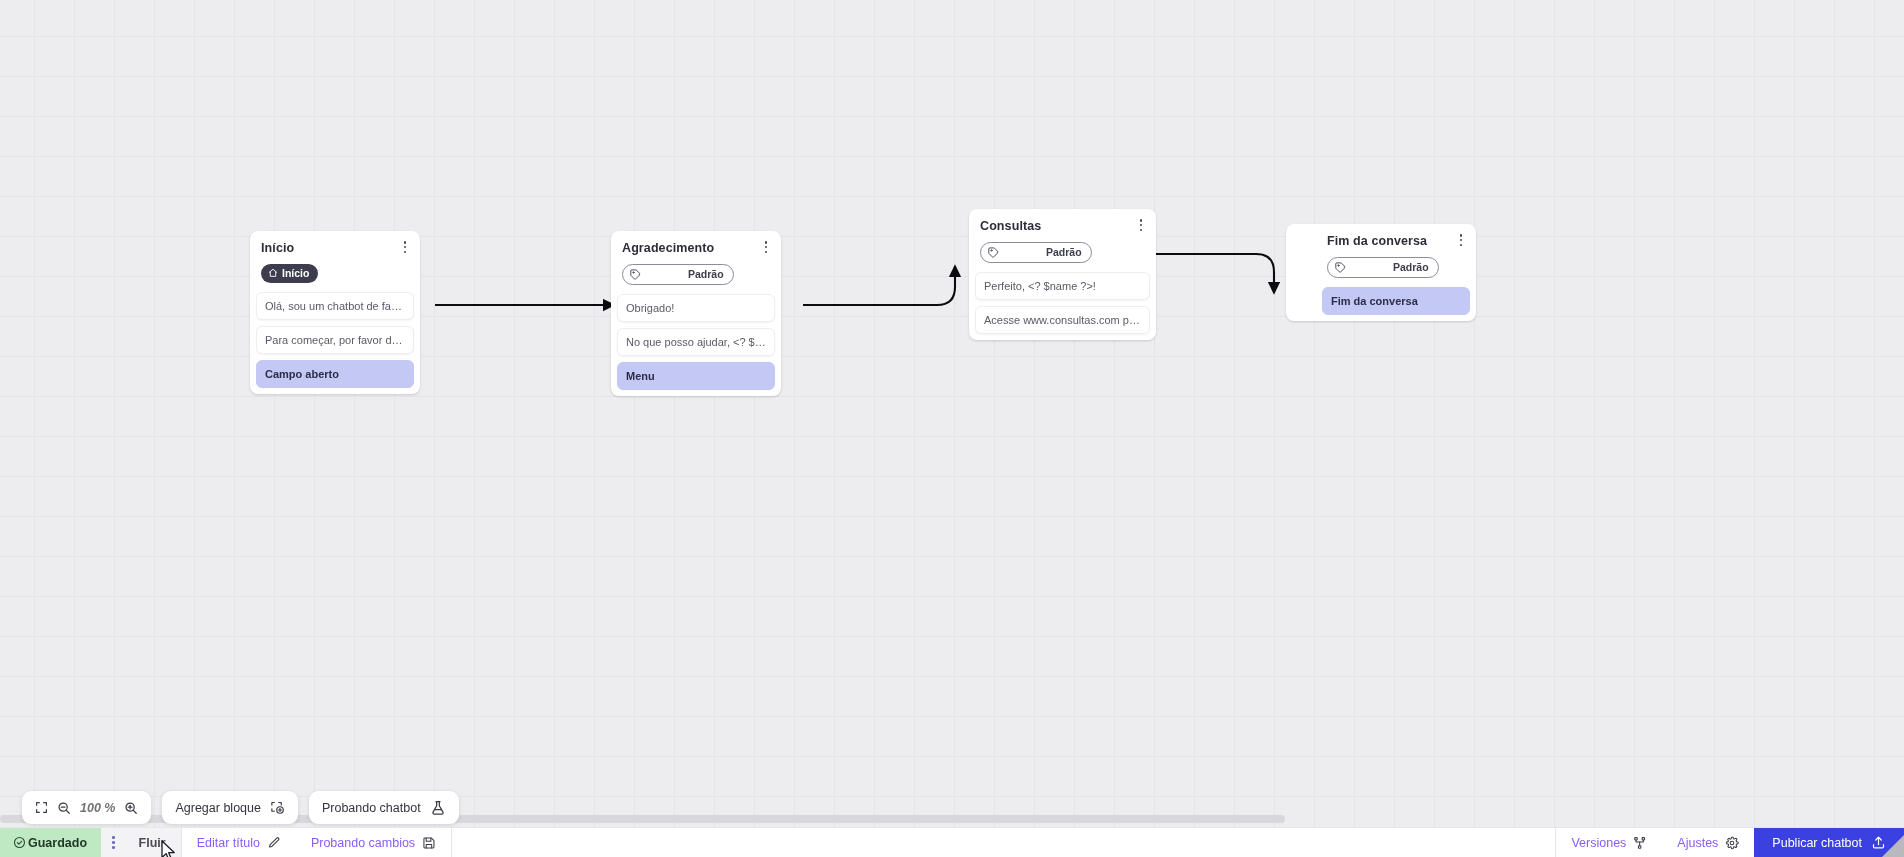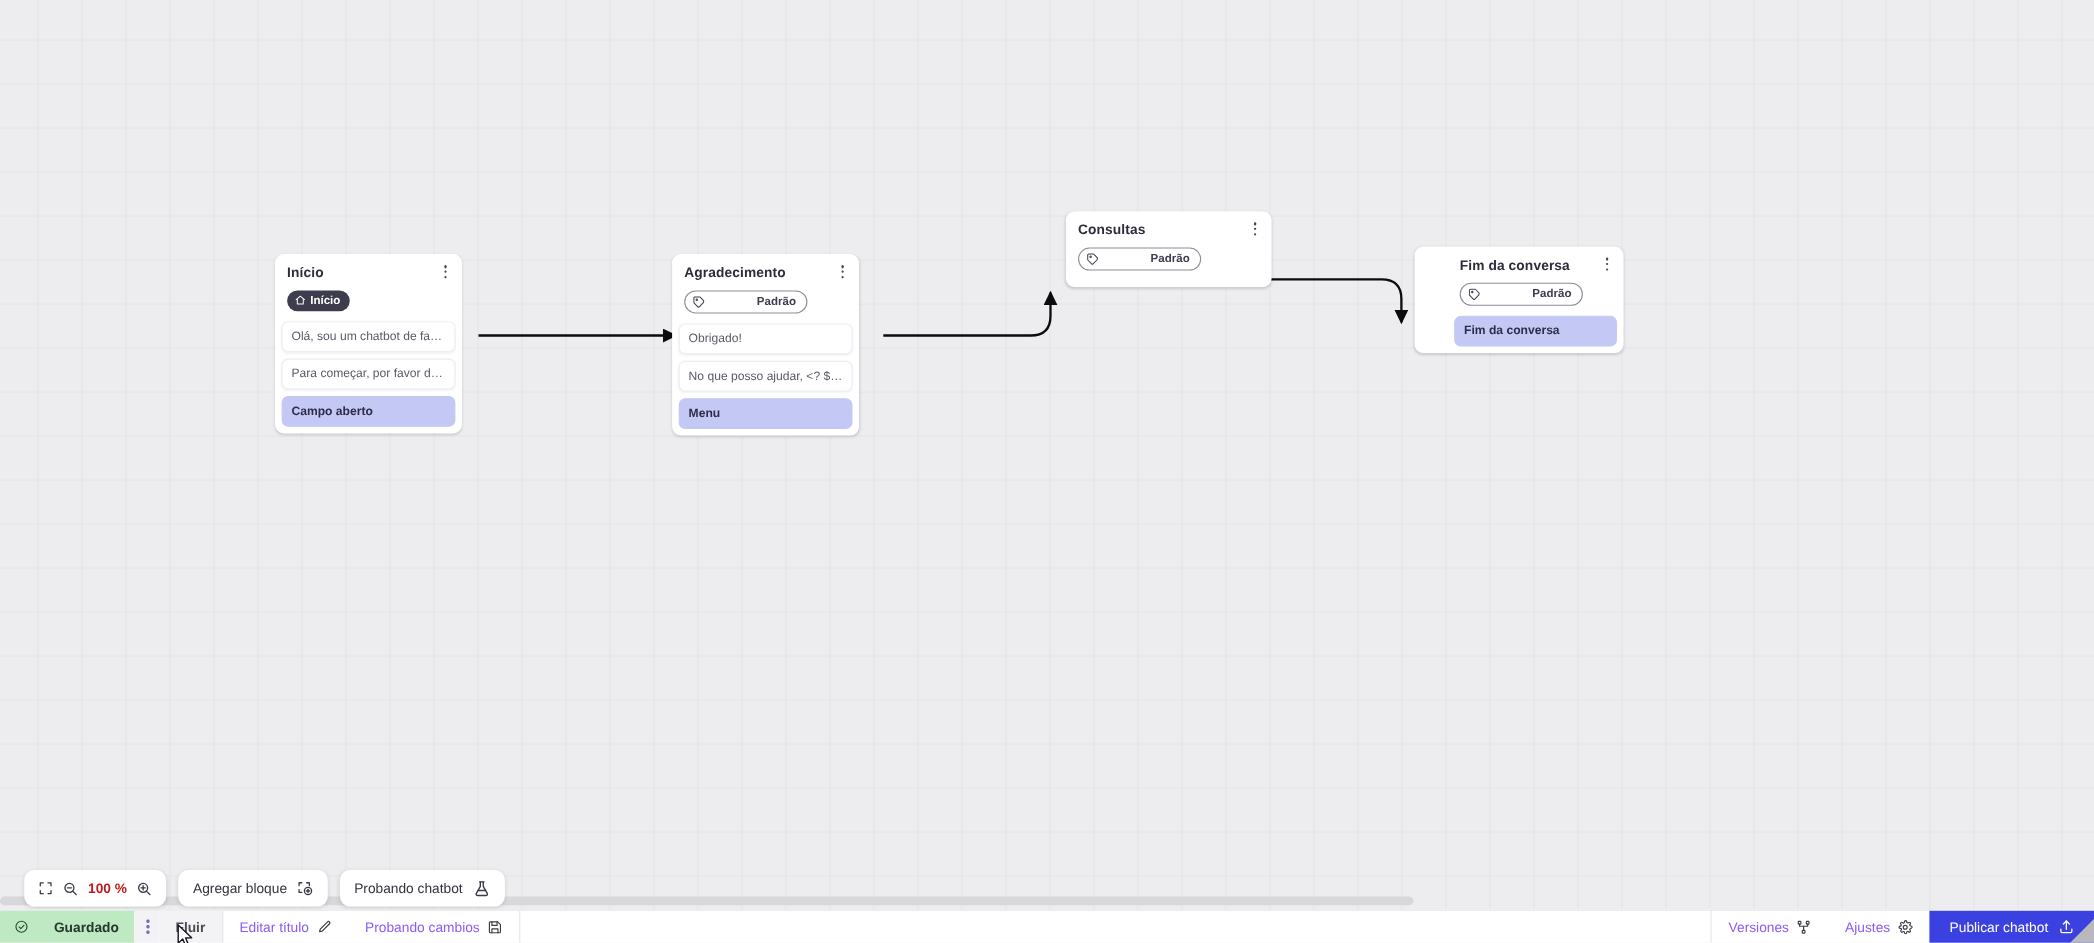--- a/index.html
+++ b/index.html
@@ -127,39 +127,39 @@
     height: 33px;
     display: flex;
     align-items: center;
     padding: 0 13px;
     gap: 9px;
     font-size: 12.5px;
     color: #33333f;
     cursor: pointer;
     white-space: nowrap;
   }
-  .pill .zoomval { font-size: 12.5px; font-weight: 600; color: #b91c1c; }
+  .pill .zoomval { font-size: 12.5px; font-weight: 600; color: #737373; font-style: italic; }
   .ico { display: flex; align-items: center; justify-content: center; }
 
   
   #statusbar {
     position: absolute;
     left: 0; bottom: 0;
     width: 1904px; height: 30px;
     background: #ffffff;
     border-top: 1px solid #e6e6ea;
     display: flex;
     align-items: stretch;
     z-index: 30;
     font-size: 12.5px;
   }
   .saved-chip {
     background: #bfe9c2;
     color: #23372a;
-    display: flex; align-items: center; gap: 23px;
+    display: flex; align-items: center; gap: 2px;
     padding: 0 14px 0 13px;
     font-size: 12.5px;
     font-weight: 600;
   }
   .sb-item {
     display: flex; align-items: center; gap: 7px;
     padding: 0 15px;
     color: #8b5cf6;
     cursor: pointer;
     position: relative;
@@ -277,38 +277,42 @@
         <span>Padrão</span>
       </span>
     </div>
     <div class="node-body">
       <div class="msg">Obrigado!</div>
       <div class="msg">No que posso ajudar, &lt;? $name ...</div>
       <div class="msg accent last">Menu</div>
     </div>
   </div>
 
-  <div class="node" style="left:969px; top:192px; width:187px;">
+  <div class="node" style="left:969px; top:209px; width:187px;">
     <div class="node-head">
       <div class="node-title">Consultas</div>
       <div class="kebab">
           <i></i>
           <i></i>
           <i></i>
         </div>
       <span class="badge outline">
         <span class="ico">
           <svg width="11" height="11" viewBox="0 0 24 24" fill="none" stroke="#3d3d4e" stroke-width="2" stroke-linecap="round" stroke-linejoin="round">
               <path d="M20.6 13.4 12.4 21.6a2 2 0 0 1-2.8 0L2.4 14.4a2 2 0 0 1-.6-1.4V4a2 2 0 0 1 2-2h9a2 2 0 0 1 1.4.6l6.4 6.4a2 2 0 0 1 0 2.8z"></path>
               <circle cx="7.5" cy="7.5" r="1.4"></circle>
             </svg>
         </span>
         <span>Padrão</span>
       </span>
     </div>
+    <div class="node-body">
+      <div class="msg">Perfeito, &lt;? $name ?&gt;!</div>
+      <div class="msg last">Acesse www.consultas.com par...</div>
+    </div>
   </div>
 
   <div class="node" style="left:1286px; top:224px; width:190px;padding-left:30px;">
     <div class="node-head">
       <div class="node-title">Fim da conversa</div>
       <div class="kebab">
           <i></i>
           <i></i>
           <i></i>
         </div>

